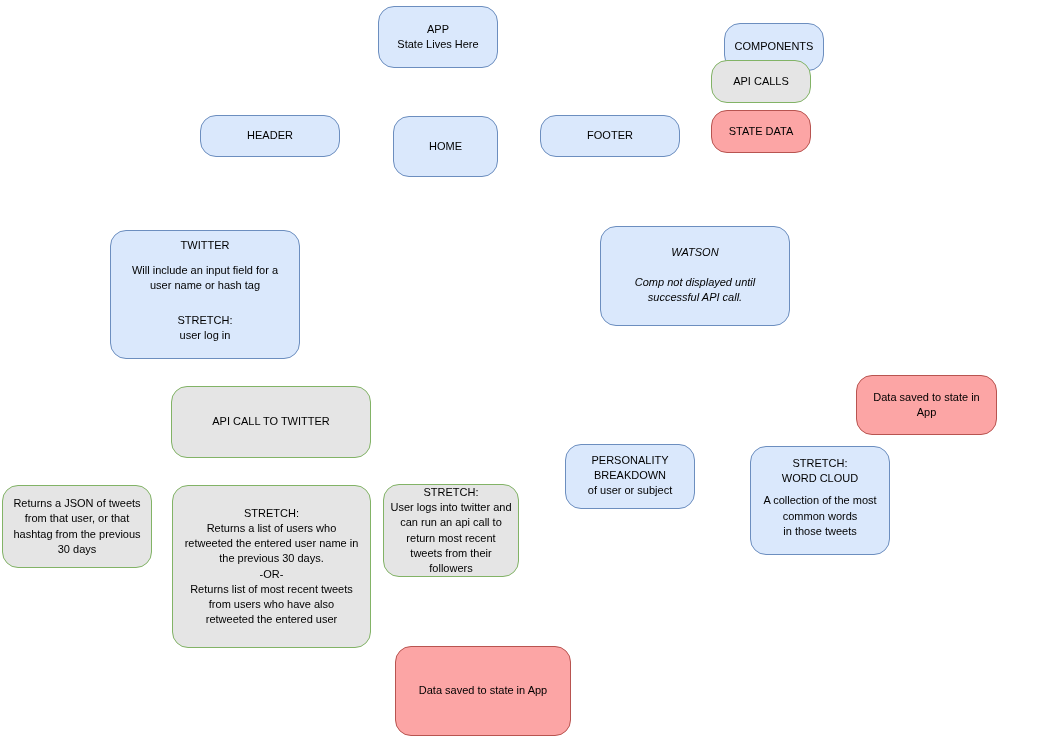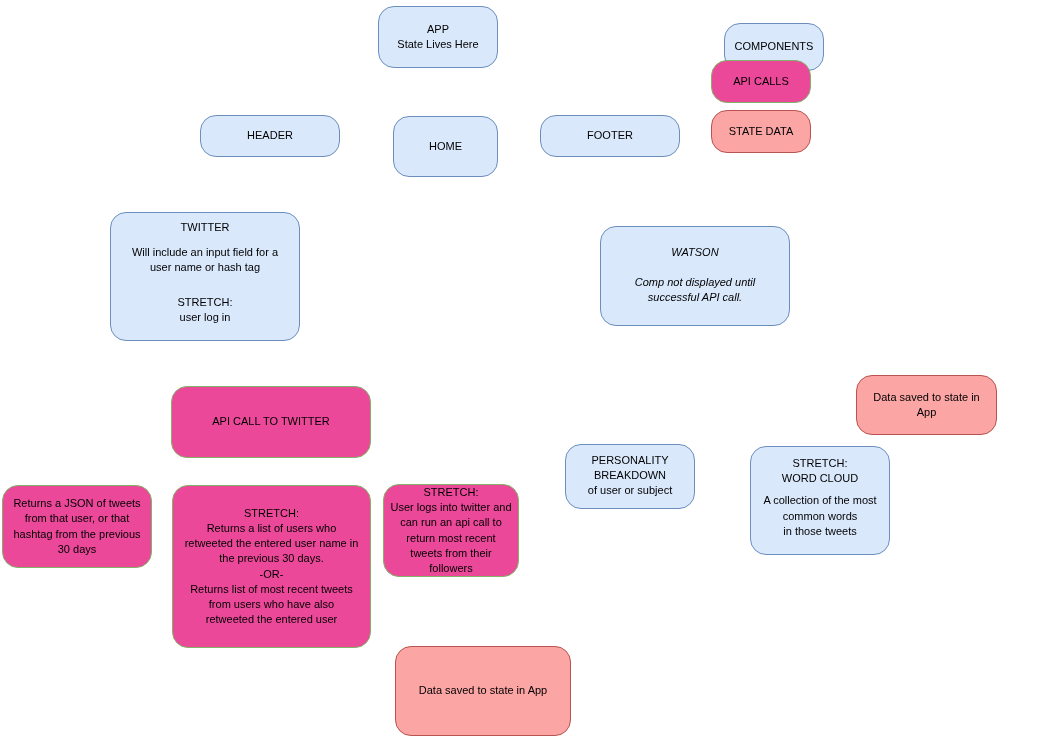--- a/index.html
+++ b/index.html
@@ -35,21 +35,21 @@
     white-space: pre-line;
   }
   .node.topalign {
     justify-content: flex-start;
   }
   .comp {
     background: #dae8fc;
     border-color: #6c8ebf;
   }
   .api {
-    background: #ec4899;
+    background: #e5e5e5;
     border-color: #82b366;
   }
   .state {
     background: #fca5a5;
     border-color: #b85450;
   }
   .node .line {
     display: block;
   }
   .node .gap {
@@ -88,21 +88,21 @@
   </div>
 
   <div class="node comp" style="left:393px; top:116px; width:105px; height:61px;">
     <span class="line">HOME</span>
   </div>
 
   <div class="node comp" style="left:540px; top:115px; width:140px; height:42px;">
     <span class="line">FOOTER</span>
   </div>
 
-  <div class="node comp topalign" style="left:110px; top:212px; width:190px; height:129px; padding-top:7px;">
+  <div class="node comp topalign" style="left:110px; top:230px; width:190px; height:129px; padding-top:7px;">
     <span class="line">TWITTER</span>
     <span class="gap"></span>
     <span class="line">Will include an input field for a
 user name or hash tag</span>
     <span class="gap-lg"></span>
     <span class="line">STRETCH:
 user log in</span>
   </div>
 
   <div class="node comp topalign" style="left:600px; top:226px; width:190px; height:100px; padding-top:18px;font-style:italic;">

